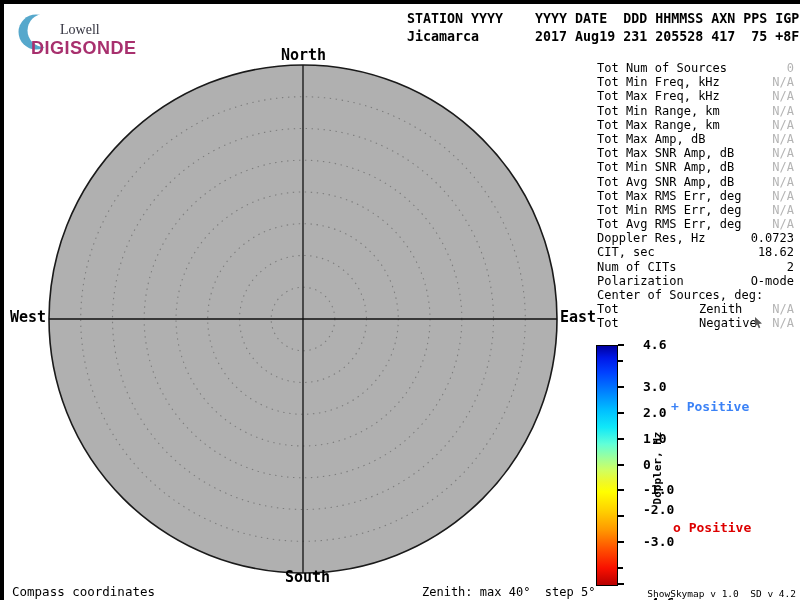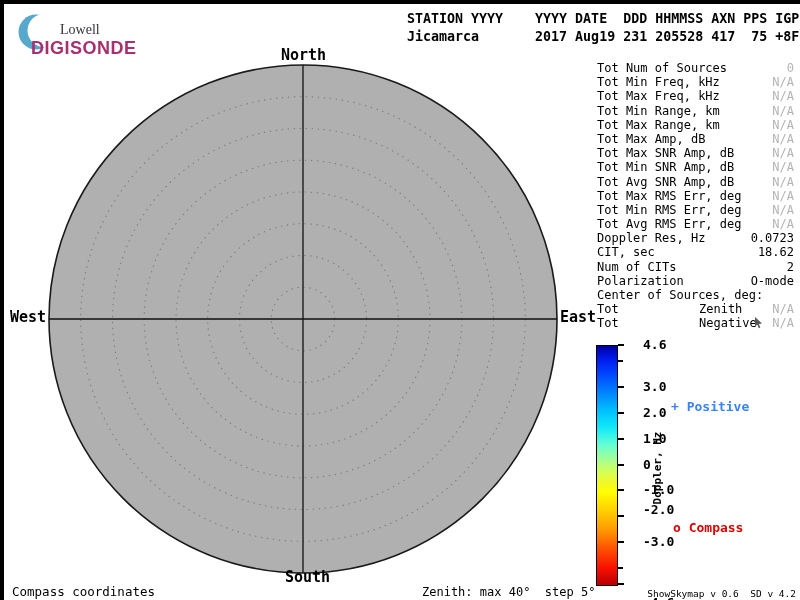--- a/index.html
+++ b/index.html
@@ -208,19 +208,19 @@
       <div class="cb-label" style="top: 499px;">-2.0</div>
       <div class="cb-tick" style="top: 537.435px;"></div>
       <div class="cb-label" style="top: 531.435px;">-3.0</div>
       <div class="cb-tick" style="top: 579px;"></div>
       <div class="cb-label" style="top: 592px;">-4.6</div>
       <div class="cb-tick" style="top: 355.587px; width: 5px;"></div>
       <div class="cb-tick" style="top: 563.413px; width: 5px;"></div>
     </div>
   <div id="cb-axis-label">Doppler, Hz</div>
   <div class="legend" id="legend-positive" style="color: #3b82f6;">+ Positive</div>
-  <div class="legend" id="legend-negative" style="color: rgb(221, 0, 0);">o Compass</div>
+  <div class="legend" id="legend-negative" style="color: rgb(221, 0, 0);">o Positive</div>
 
   <div class="footer-text" id="footer-left">Compass coordinates</div>
   <div class="footer-text" id="footer-middle">Zenith: max 40°  step 5°</div>
-  <div id="footer-right">ShowSkymap v 0.6  SD v 4.2</div>
+  <div id="footer-right">ShowSkymap v 1.0  SD v 4.2</div>
 
 </div>
 
 </body></html>

